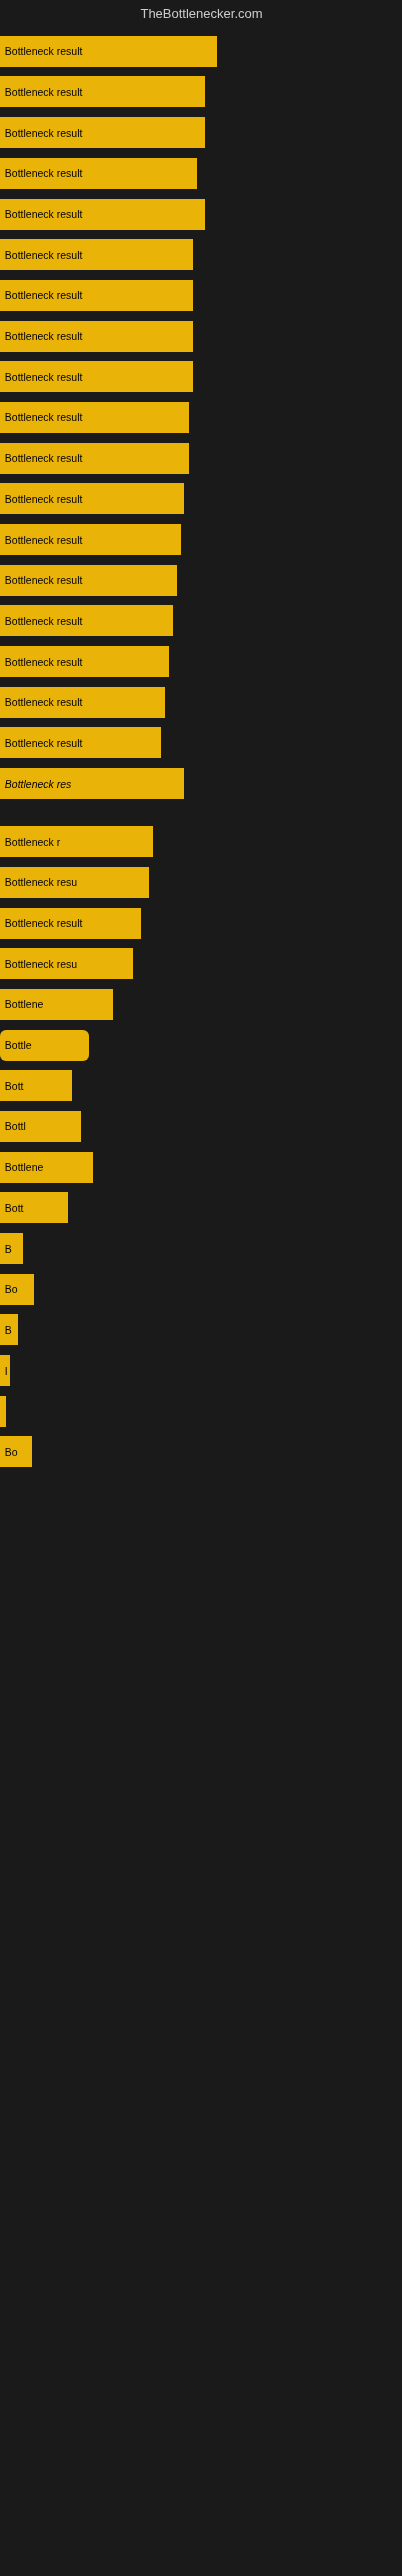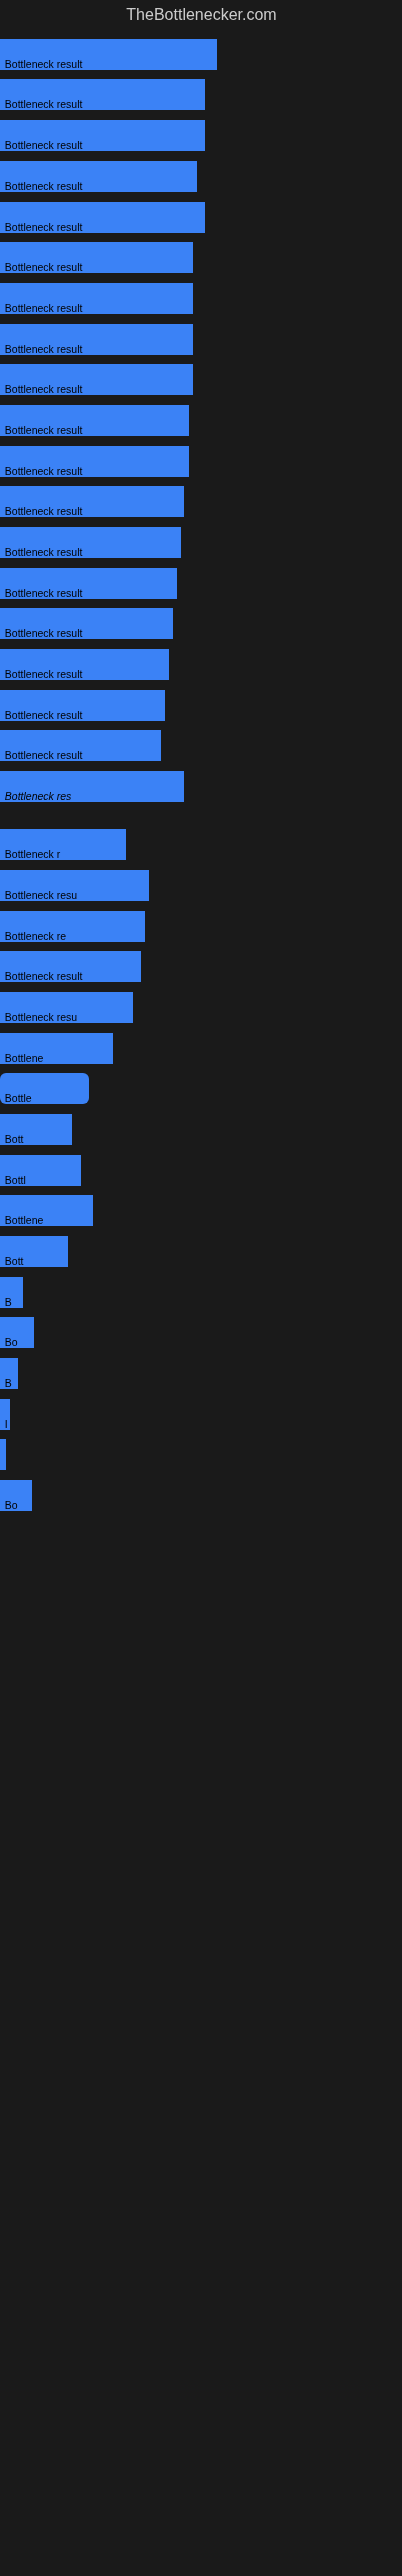--- a/index.html
+++ b/index.html
@@ -12,40 +12,40 @@
       width: 403px;
       min-height: 2576px;
       background-color: #1a1a1a;
       font-family: Arial, sans-serif;
       position: relative;
     }
 
     .site-title {
       text-align: center;
       color: #cccccc;
-      font-size: 16px;
+      font-size: 13px;
       padding: 6.4px 0;
       background-color: #1a1a1a;
     }
 
     .bars-container {
       padding: 8px 0;
     }
 
     .bar-row {
       margin: 0 0 9.7px 0;
       position: relative;
       height: 31px;
     }
 
     .bar {
       height: 100%;
-      background-color: #3b82f6;
+      background-color: #eab308;
       display: flex;
-      align-items: flex-end;
+      align-items: center;
       padding-left: 4.8px;
       overflow: hidden;
       white-space: nowrap;
     }
 
     .bar-label {
       color: #000000;
       font-size: 10.5px;
       font-weight: normal;
     }
@@ -145,35 +145,30 @@
       <div class="bar" style="width: 161px;">
         <span class="bar-label">Bottleneck result</span>
       </div>
     </div>
     <div class="bar-row">
       <div class="bar" style="width: 184px; font-style: italic;">
         <span class="bar-label">Bottleneck res</span>
       </div>
     </div>
     <div class="bar-row">
-      <div class="bar" style="width: 126px; margin-top: 27px;">
+      <div class="bar" style="width: 153px; margin-top: 27px;">
         <span class="bar-label">Bottleneck r</span>
       </div>
     </div>
     <div class="bar-row">
       <div class="bar" style="width: 149px;">
         <span class="bar-label">Bottleneck resu</span>
       </div>
     </div>
     <div class="bar-row">
-      <div class="bar" style="width: 145px;">
-        <span class="bar-label">Bottleneck re</span>
-      </div>
-    </div>
-    <div class="bar-row">
       <div class="bar" style="width: 141px;">
         <span class="bar-label">Bottleneck result</span>
       </div>
     </div>
     <div class="bar-row">
       <div class="bar" style="width: 133px;">
         <span class="bar-label">Bottleneck resu</span>
       </div>
     </div>
     <div class="bar-row">

